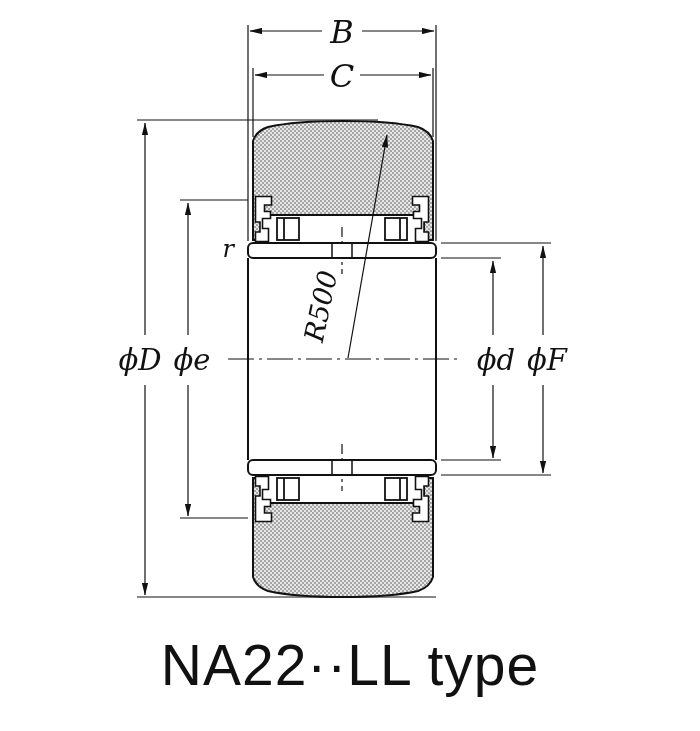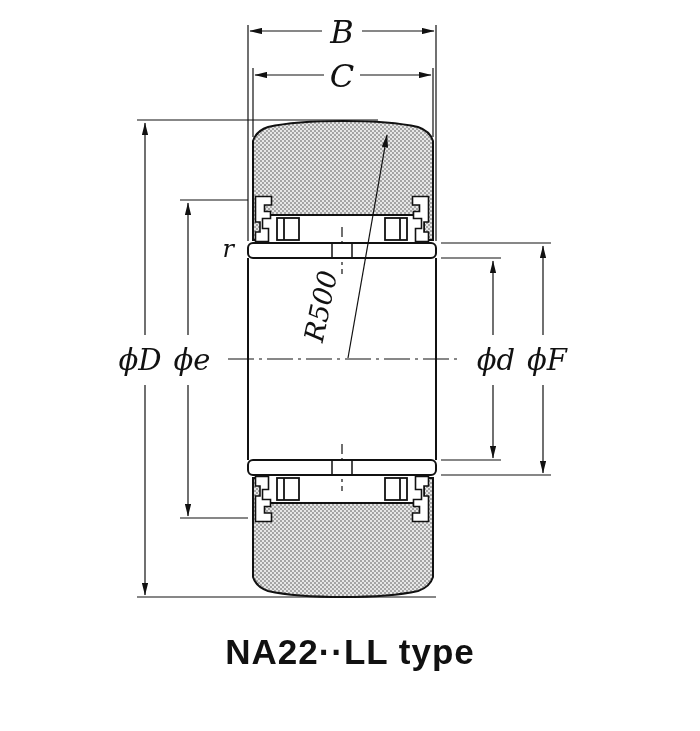--- a/index.html
+++ b/index.html
@@ -1,22 +1,22 @@
 <!DOCTYPE html>
 <html><head>
 <meta charset="utf-8">
 <style>
   html,body{margin:0;padding:0;background:#ffffff;}
   .stage{position:relative;width:700px;height:731px;background:#fff;overflow:hidden;
          font-family:"DejaVu Serif", serif;}
   svg{display:block;}
   .dimtext{font-family:"DejaVu Serif", serif;font-style:italic;fill:#111;}
   .title{width:700px;text-align:center;margin-top:14px;
-         font-family:"Liberation Sans", sans-serif;font-weight:bold;
-         font-size:35px;color:#111;letter-spacing:1px;}
+         font-family:"Liberation Sans", sans-serif;font-weight:normal;
+         font-size:57px;color:#111;letter-spacing:1px;}
 </style>
 </head>
 <body>
 
 <div class="stage">
 
 <svg width="700" height="618" viewBox="0 0 700 618">
   <defs>
     <pattern id="stipple" width="4" height="4" patternUnits="userSpaceOnUse">
       <rect width="4" height="4" fill="#e7e7e7"></rect>

